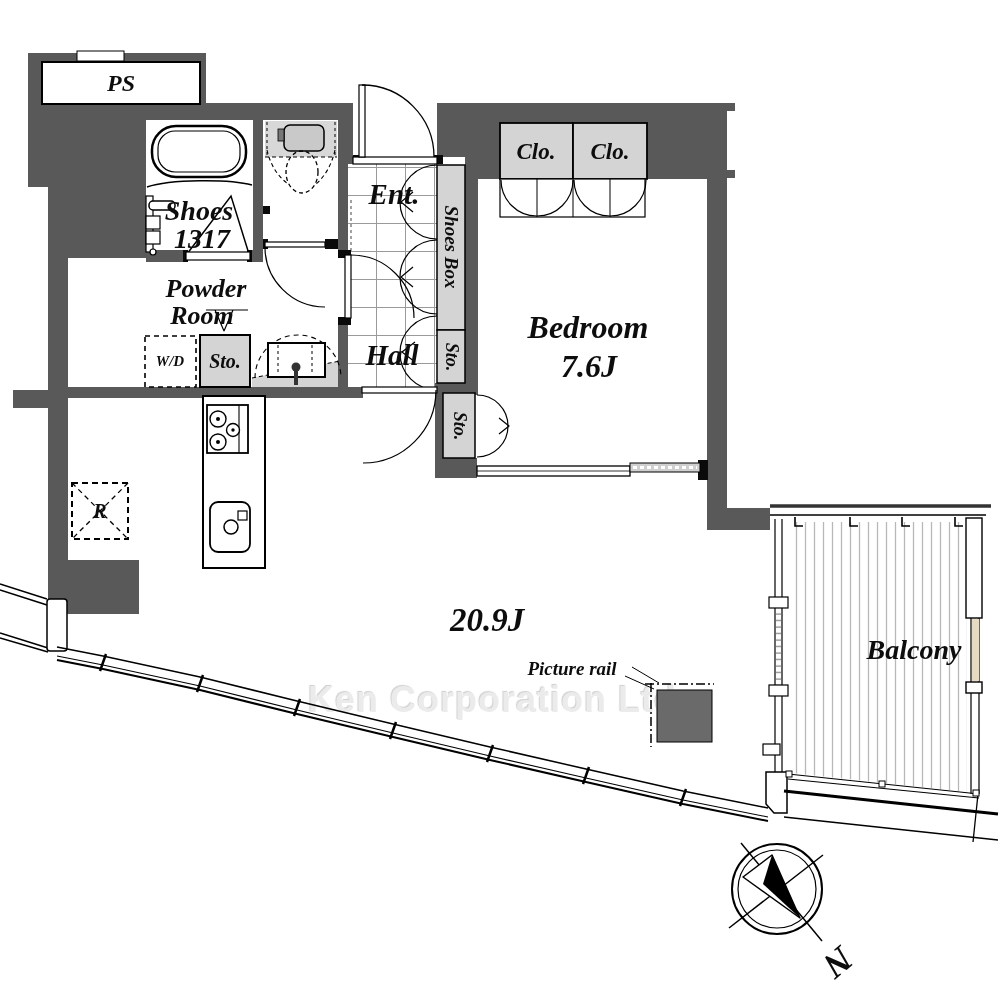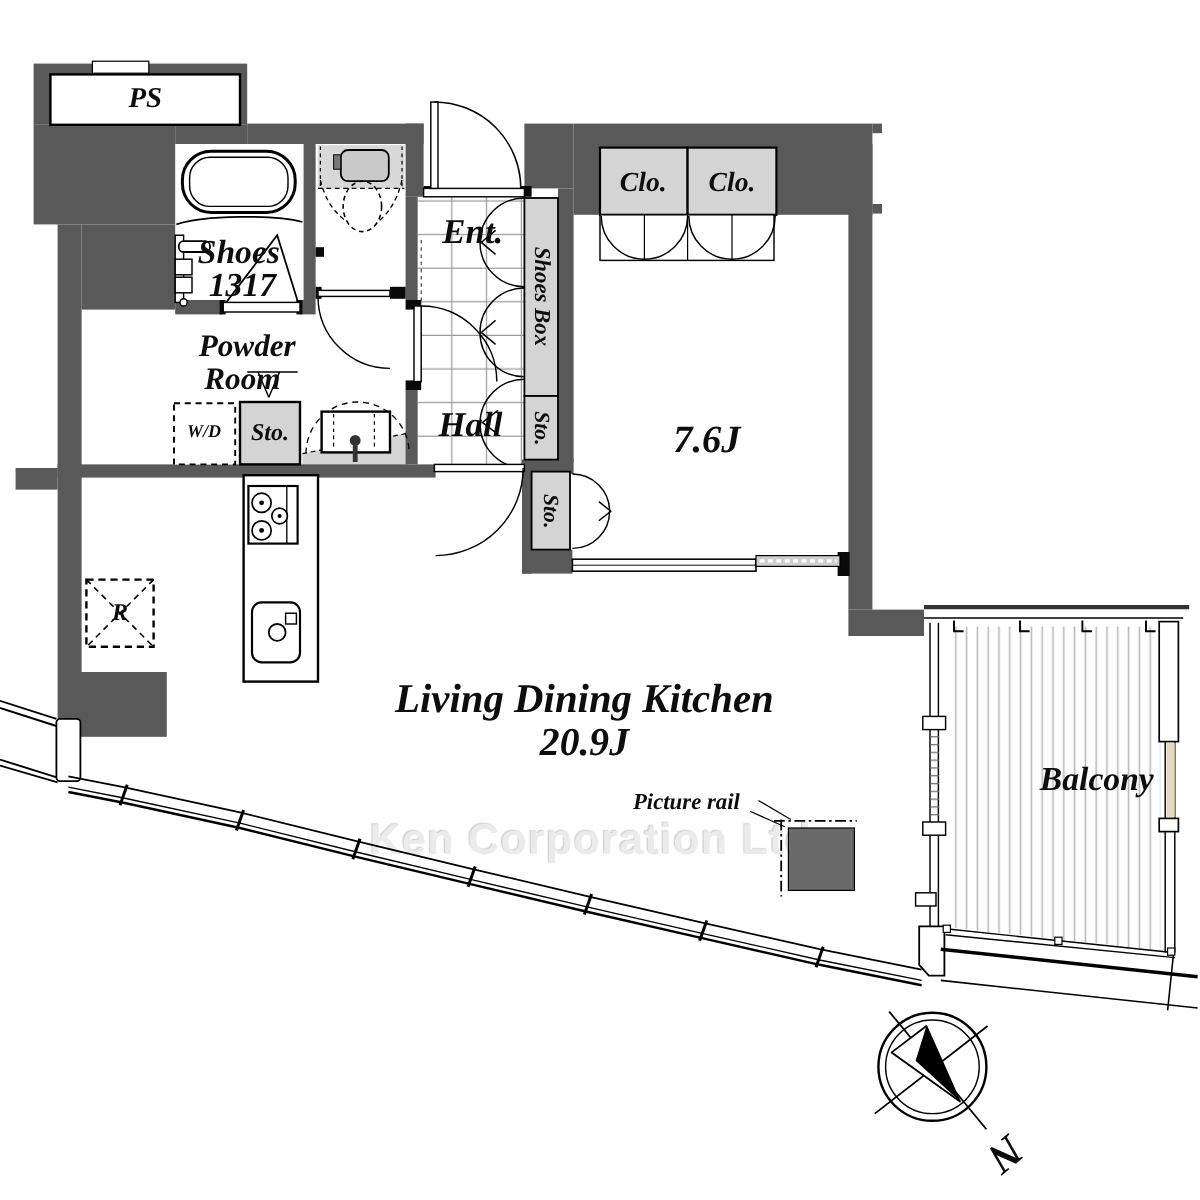--- a/index.html
+++ b/index.html
@@ -263,21 +263,21 @@
 <div class="lbl" style="left:202px;top:316px;font-size:26px;">Room</div>
 <div class="lbl" style="left:170px;top:361px;font-size:15px;">W/D</div>
 <div class="lbl" style="left:225px;top:361px;font-size:20px;">Sto.</div>
 <div class="lbl" style="left:394px;top:194px;font-size:29px;">Ent.</div>
 <div class="lbl" style="left:392px;top:355px;font-size:29px;">Hall</div>
 <div class="lbl vlbl" style="left:451px;top:247px;font-size:19px;">Shoes Box</div>
 <div class="lbl vlbl" style="left:451px;top:357px;font-size:18px;">Sto.</div>
 <div class="lbl vlbl" style="left:459px;top:426px;font-size:18px;">Sto.</div>
 <div class="lbl" style="left:536px;top:152px;font-size:23px;">Clo.</div>
 <div class="lbl" style="left:610px;top:152px;font-size:23px;">Clo.</div>
+<div class="lbl" style="left:588px;top:327px;font-size:32px;">Bedroom</div>
 <div class="lbl" style="left:589px;top:366px;font-size:32px;">7.6J</div>
-<div class="lbl" style="left:487px;top:583px;font-size:34px;">Living Dining Kitchen</div>
 <div class="lbl" style="left:487px;top:620px;font-size:33px;">20.9J</div>
 <div class="lbl" style="left:882px;top:650px;font-size:28px;margin-left:32px;">Balcony</div>
 <div class="lbl" style="left:572px;top:669px;font-size:19px;">Picture rail</div>
 <div class="lbl" style="left:100px;top:511px;font-size:20px;">R</div>
 <div class="lbl nlbl" style="left:838px;top:962px;font-size:36px;">N</div>
 
 </div>
 
 </body></html>

